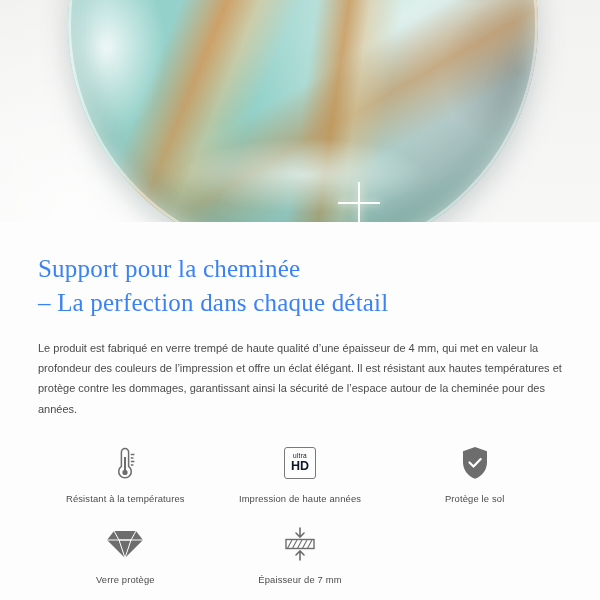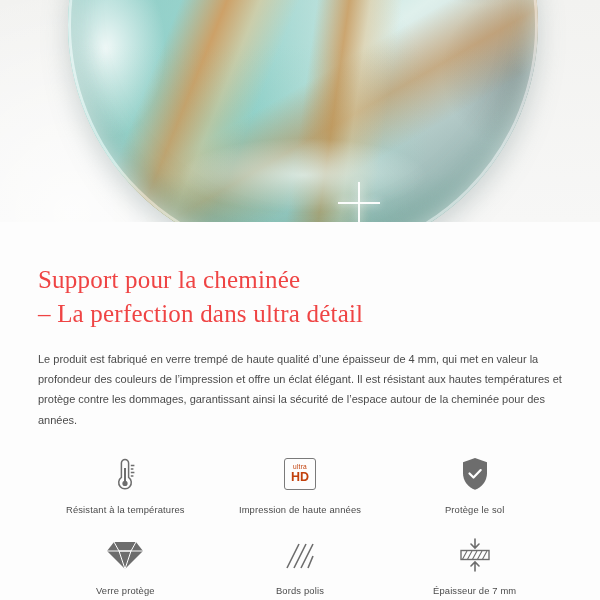--- a/index.html
+++ b/index.html
@@ -102,23 +102,23 @@
 
   
   .content {
     padding: 14px 38px 0 38px;
     box-sizing: border-box;
   }
   .headline {
     font-family: "Liberation Serif", serif;
     font-size: 25px;
     line-height: 1.35;
-    color: #ef4444;
+    color: #3b82f6;
     font-weight: 400;
-    margin: 27px 0 0 0;
+    margin: 16px 0 0 0;
     letter-spacing: 0.2px;
   }
   .headline .line2 { display: block; }
   .body-copy {
     margin: 18px 0 0 0;
     font-size: 11px;
     line-height: 1.85;
     color: #4a4a4a;
     max-width: 528px;
   }
@@ -153,21 +153,21 @@
   .hd-badge {
     width: 30px;
     height: 30px;
     border: 1.4px solid #7a7a7a;
     border-radius: 3px;
     display: flex;
     flex-direction: column;
     align-items: center;
     justify-content: center;
     line-height: 1;
-    color: #c2410c;
+    color: #0f172a;
   }
   .hd-badge .ultra { font-size: 6.6px; letter-spacing: 0.2px; }
   .hd-badge .hd { font-size: 12.5px; font-weight: bold; margin-top: 1px; }
 </style>
 </head>
 <body>
 
 <div class="page">
 
   <div class="hero">
@@ -177,21 +177,21 @@
       <div class="plate-edge"></div>
       <div class="plate-rim"></div>
     </div>
     <div class="sparkle"></div>
   </div>
 
   <div class="content">
 
     <h1 class="headline">
       <span>Support pour la cheminée</span>
-      <span class="line2">– La perfection dans ultra détail</span>
+      <span class="line2">– La perfection dans chaque détail</span>
     </h1>
 
     <p class="body-copy">Le produit est fabriqué en verre trempé de haute qualité d’une épaisseur de 4 mm, qui met en valeur la profondeur des couleurs de l’impression et offre un éclat élégant. Il est résistant aux hautes températures et protège contre les dommages, garantissant ainsi la sécurité de l’espace autour de la cheminée pour des années.</p>
 
     <div class="features">
 
       <div class="feature">
         <div class="feature-icon">
           <svg width="26" height="38" viewBox="0 0 26 38" fill="none" stroke="#6d6d6d" stroke-width="1.5">
             <path d="M13 4.5a3.6 3.6 0 0 1 3.6 3.6v14.2a6.3 6.3 0 1 1-7.2 0V8.1A3.6 3.6 0 0 1 13 4.5z"></path>
@@ -226,28 +226,20 @@
       <div class="feature">
         <div class="feature-icon">
           <svg width="38" height="34" viewBox="0 0 38 34">
             <path d="M8 4h22l7 9-18 18L1 13 8 4z" fill="#6d6d6d"></path>
             <path d="M1 13h36M8 4l5 9 6 18M30 4l-5 9-6 18M13 13h12" fill="none" stroke="#ffffff" stroke-width="1"></path>
           </svg>
         </div>
         <div class="feature-label">Verre protège</div>
       </div>
 
-      <div class="feature">
-        <div class="feature-icon">
-          <svg width="34" height="34" viewBox="0 0 34 34" stroke="#6d6d6d" stroke-width="1.6" fill="none">
-            <path d="M4 30L16 6M11 30L23 6M18 30L30 6M25 30L30 18"></path>
-          </svg>
-        </div>
-        <div class="feature-label">Bords polis</div>
-      </div>
 
       <div class="feature">
         <div class="feature-icon">
           <svg width="38" height="38" viewBox="0 0 38 38">
             <path d="M19 3v8M15 8l4 4 4-4" fill="none" stroke="#6d6d6d" stroke-width="1.6" stroke-linecap="round"></path>
             <rect x="5" y="14.5" width="28" height="9" fill="none" stroke="#6d6d6d" stroke-width="1.4"></rect>
             <path d="M6.5 23.2L11 15M11.5 23.2L16 15M16.5 23.2L21 15M21.5 23.2L26 15M26.5 23.2L31 15" stroke="#6d6d6d" stroke-width="1.1"></path>
             <path d="M19 35v-8M15 30l4-4 4 4" fill="none" stroke="#6d6d6d" stroke-width="1.6" stroke-linecap="round"></path>
           </svg>
         </div>

